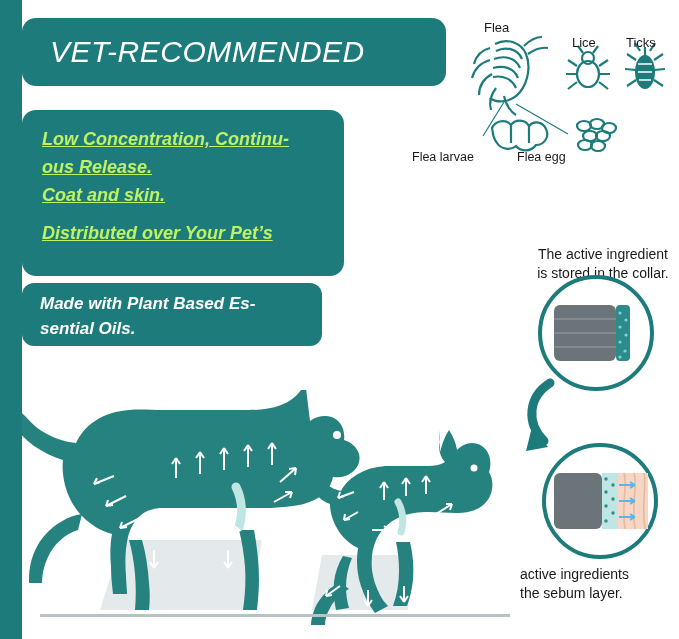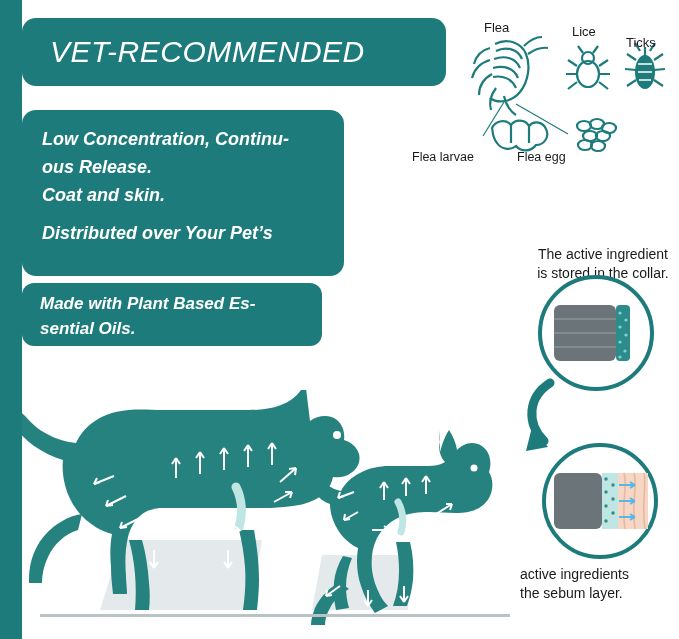--- a/index.html
+++ b/index.html
@@ -35,22 +35,23 @@
   }
 
   
   .claim1{
     position:absolute;left:22px;top:110px;width:322px;height:166px;
     background:#1d7b7b;border-radius:14px;
     padding:16px 20px 0 20px;box-sizing:border-box;
   }
   .claim1 p{
     margin:0 0 12px 0;
-    color:#ffffff;font-size:18px;font-weight:bold;font-style:italic;
+    color:#bef264;font-size:18px;font-weight:bold;font-style:italic;
     line-height:1.45;
+    text-decoration:underline;
   }
   
   .claim2{
     position:absolute;left:22px;top:283px;width:300px;height:63px;
     background:#1d7b7b;border-radius:12px;
     padding:9px 16px 8px 18px;box-sizing:border-box;
   }
   .claim2 p{
     margin:0;color:#ffffff;font-size:17px;font-weight:bold;font-style:italic;
     line-height:1.45;
@@ -154,21 +155,21 @@
           <ellipse cx="198" cy="138" rx="7" ry="5"></ellipse>
         </g>
 
         <g stroke-width="1.2">
           <path d="M104,94 L83,128"></path>
           <path d="M116,96 L168,126"></path>
         </g>
       </g>
     </svg>
     <div class="lbl" style="left:84px;top:12px;">Flea</div>
-    <div class="lbl" style="left:172px;top:16px;">Lice</div>
+    <div class="lbl" style="left:172px;top:27px;">Lice</div>
     <div class="lbl" style="left:226px;top:27px;">Ticks</div>
     <div class="lbl sm" style="left:12px;top:142px;">Flea larvae</div>
     <div class="lbl sm" style="left:117px;top:142px;">Flea egg</div>
   </div>
 
   <div class="rtxt top">
     <div>The active ingredient</div>
     <div>is stored in the collar.</div>
   </div>
 

